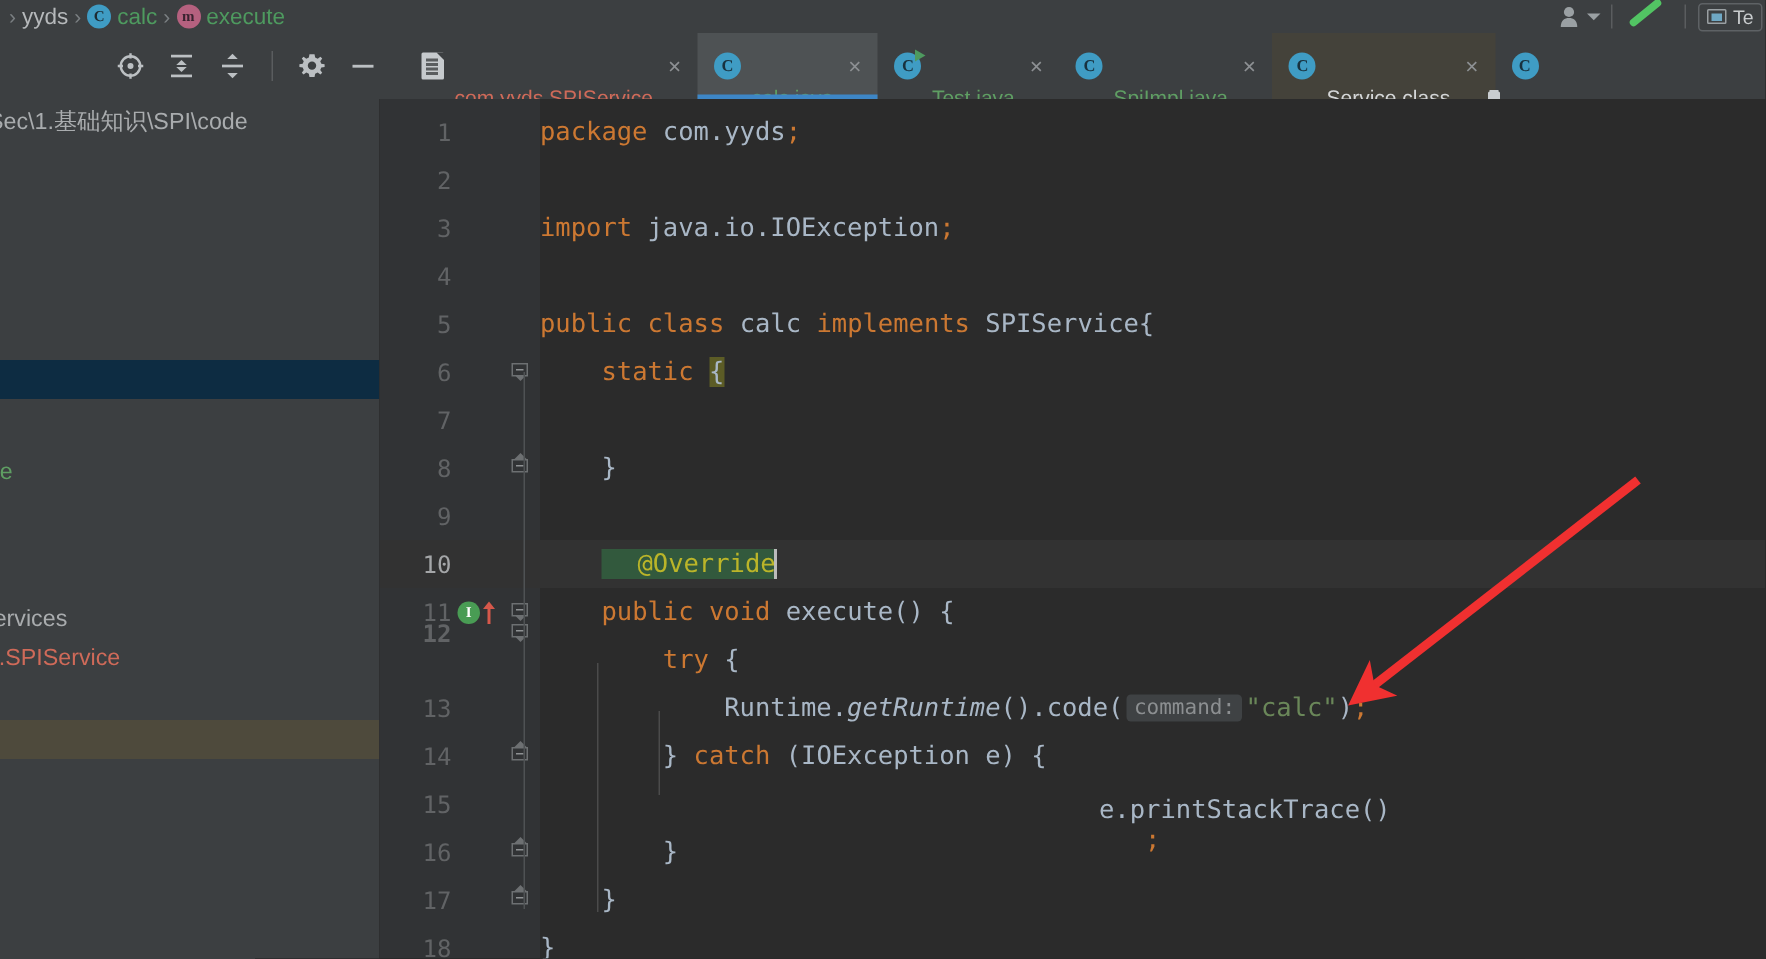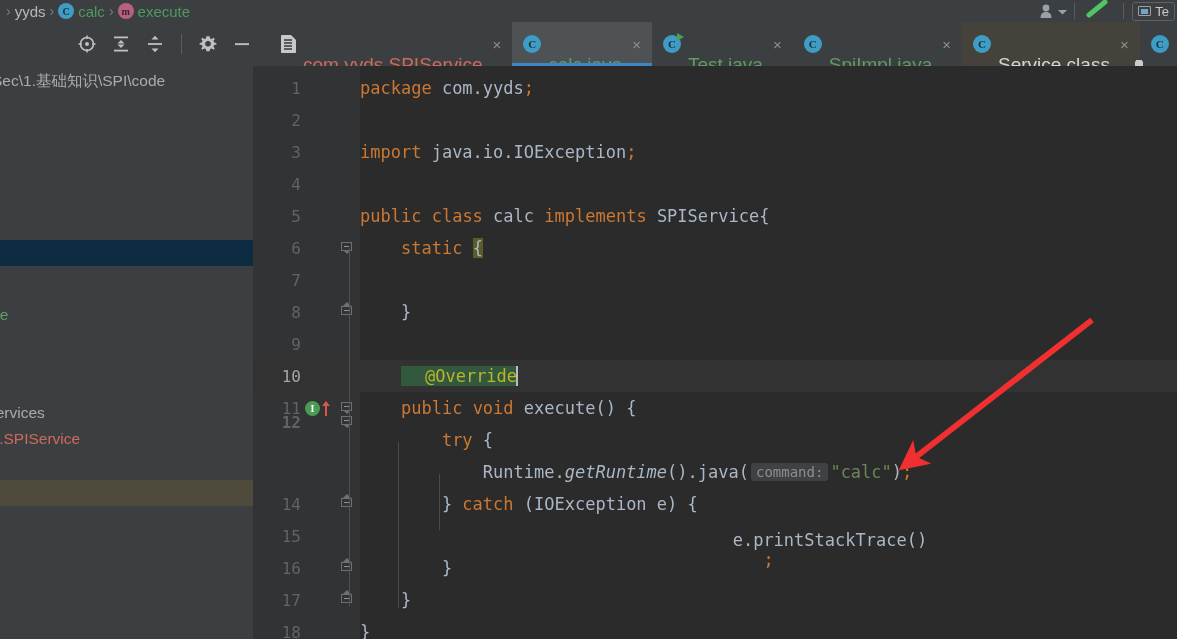--- a/index.html
+++ b/index.html
@@ -68,21 +68,21 @@
     display: flex; align-items: center; gap: 7px;
     padding: 0 11px; position: relative; white-space: nowrap;
     border-right: none;
   }
   .tab.active { background: #4e5254; }
   .tab.active::after {
     content: ""; position: absolute; left: 0; right: 0; bottom: 0;
     height: 3px; background: #3d86c6;
   }
   .tab.classfile { background: #44423a; }
-  .tab-label { font-size: 19px; margin-top: 42px; }
+  .tab-label { font-size: 14px; margin-top: 42px; }
   .tab-label.green { color: #5f9e63; }
   .tab-label.red { color: #cf6a59; }
   .tab-label.white { color: #d4d6d7; }
   .tab-x {
     color: #8d9093; font-size: 15px; margin-left: 3px; line-height: 1;
   }
   .ic-java {
     width: 18px; height: 18px; border-radius: 50%; background: #3f9cc4;
     display: flex; align-items: center; justify-content: center;
     font-size: 11px; font-weight: bold; color: #18323f;
@@ -408,20 +408,23 @@
             <span class="tip"></span>
           </span>
         </div>
         <div class="gutter-line" style="top: 340px; font-weight: bold;">
           <span class="ln">12</span>
           <span class="fold open">
             <span class="box"></span>
             <span class="tip"></span>
           </span>
         </div>
+        <div class="gutter-line" style="top: 390px;">
+          <span class="ln">13</span>
+        </div>
         <div class="gutter-line" style="top: 422px;">
           <span class="ln">14</span>
           <span class="fold close">
             <span class="box"></span>
             <span class="tip"></span>
           </span>
         </div>
         <div class="gutter-line" style="top: 454px;">
           <span class="ln">15</span>
         </div>
@@ -450,21 +453,21 @@
         <div class="code-line" style="top: 70px;"><span class="kw">import</span><span class="ident"> java.io.IOException</span><span class="semi">;</span></div>
         <div class="code-line" style="top: 102px;"></div>
         <div class="code-line" style="top: 134px;"><span class="kw">public</span><span class="ident"> </span><span class="kw">class</span><span class="ident"> calc </span><span class="kw">implements</span><span class="ident"> SPIService{</span></div>
         <div class="code-line" style="top: 166px;"><span class="ident">    </span><span class="kw">static</span><span class="ident"> </span><span class="brace-olive">{</span></div>
         <div class="code-line" style="top: 198px;"></div>
         <div class="code-line" style="top: 230px;"><span class="ident">    }</span></div>
         <div class="code-line" style="top: 262px;"></div>
         <div class="code-line hl" style="top: 294px;"><span class="ident">    </span><span class="anno anno-sel">@Override</span><span class="caret"></span></div>
         <div class="code-line" style="top: 326px;"><span class="ident">    </span><span class="kw">public</span><span class="ident"> </span><span class="kw">void</span><span class="ident"> </span><span class="ident">execute</span><span class="ident">() {</span></div>
         <div class="code-line" style="top: 358px;"><span class="ident">        </span><span class="kw">try</span><span class="ident"> {</span></div>
-        <div class="code-line" style="top: 390px;"><span class="ident">            Runtime.</span><span class="mtd">getRuntime</span><span class="ident">().java(</span><span class="param-hint">command:</span><span class="str">"calc"</span><span class="ident">)</span><span class="semi">;</span></div>
+        <div class="code-line" style="top: 390px;"><span class="ident">            Runtime.</span><span class="mtd">getRuntime</span><span class="ident">().code(</span><span class="param-hint">command:</span><span class="str">"calc"</span><span class="ident">)</span><span class="semi">;</span></div>
         <div class="code-line" style="top: 422px;"><span class="ident">        } </span><span class="kw">catch</span><span class="ident"> (IOException e) {</span></div>
         <div class="code-line" style="top: 464px; flex-direction: column;"><span class="ident">            e.printStackTrace()</span><span class="semi">;</span></div>
         <div class="code-line" style="top: 486px;"><span class="ident">        }</span></div>
         <div class="code-line" style="top: 518px;"><span class="ident">    }</span></div>
         <div class="code-line" style="top: 550px;"><span class="ident">}</span></div>
         <div class="indent-guide" style="left: 38px; top: 376px; height: 166px;"></div>
         <div class="indent-guide" style="left: 79px; top: 408px; height: 56px;"></div>
       </div>
   </div>
 

